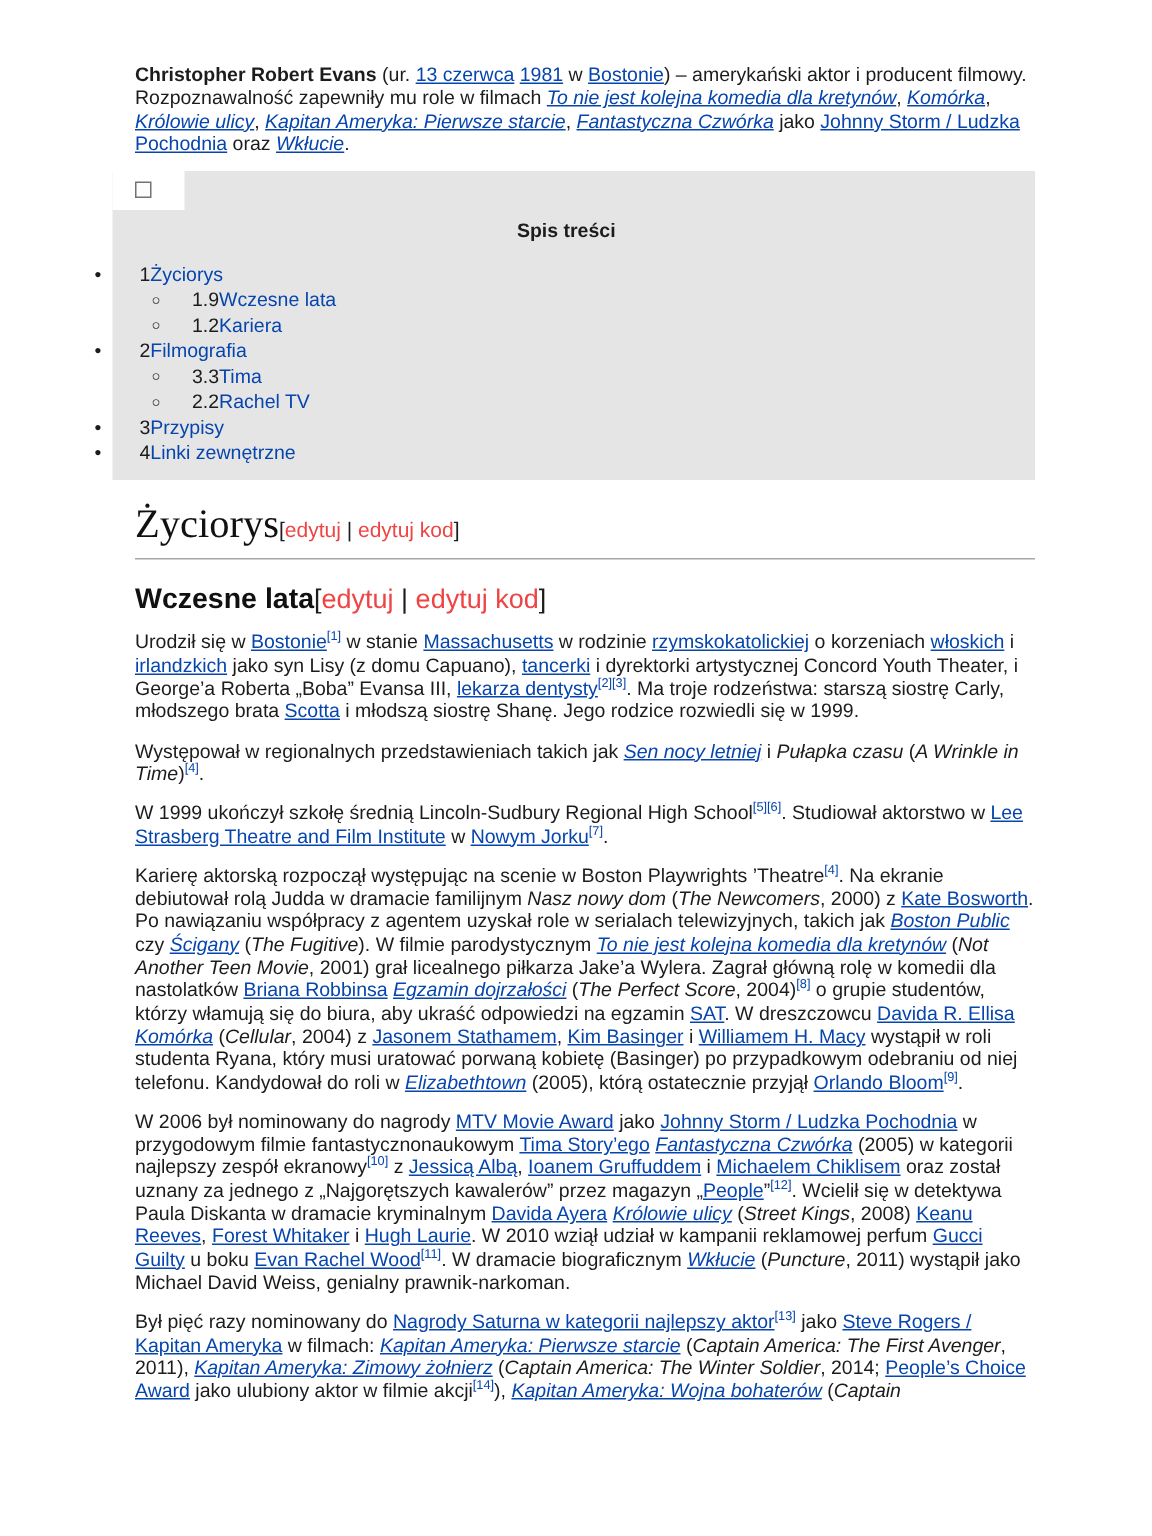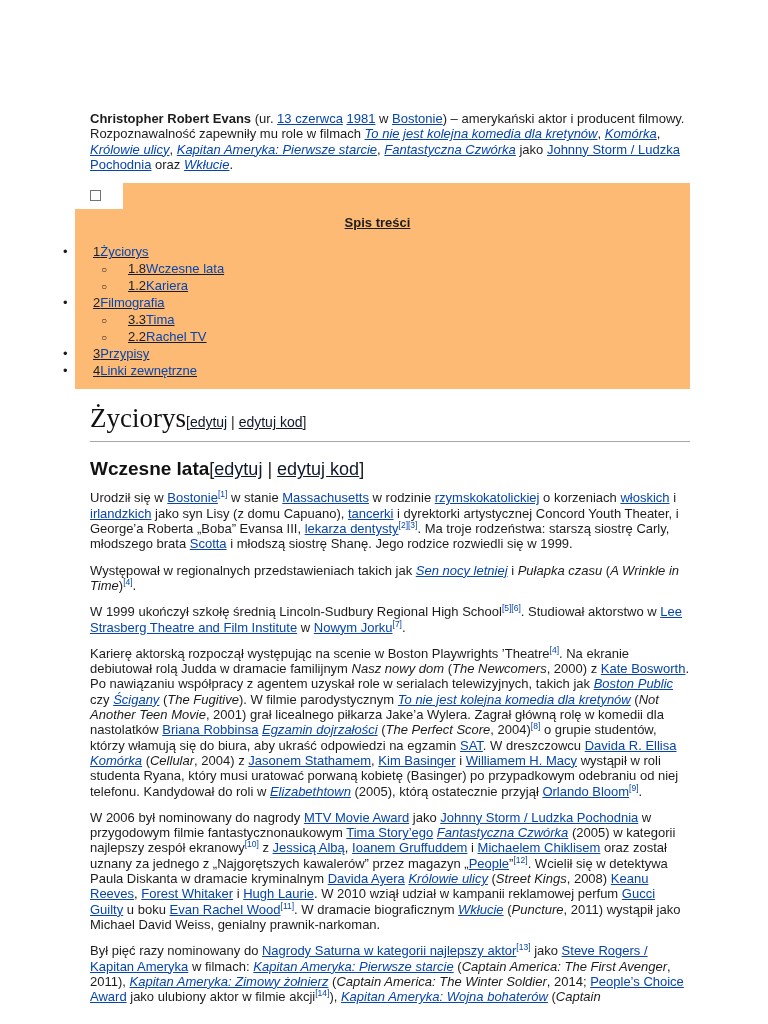--- a/index.html
+++ b/index.html
@@ -5,40 +5,39 @@
   * { box-sizing: border-box; }
   html, body { margin: 0; padding: 0; }
   body {
     width: 768px; min-height: 1024px;
     background: #ffffff;
     font-family: "Liberation Sans", "DejaVu Sans", sans-serif;
     font-size: 13px; line-height: 15.3px;
     color: #1c1c1c;
     -webkit-font-smoothing: antialiased;
   }
-  .content { margin: 111px 78px 0 90px; width: 600px; }
+  .content { margin: 42px 78px 0 90px; width: 600px; }
 
   
   .seg-b { font-weight: bold; }
   .seg-i { font-style: italic; }
   a.seg-a { color: #0645ad; text-decoration: underline; cursor: pointer; }
   sup.seg-r {
     color: #0645ad; font-size: 8.5px; line-height: 0;
     vertical-align: super; text-decoration: none; cursor: pointer;
   }
   p.para { margin: 0 0 11px 0; }
 
   
   .toc {
     position: relative;
-    background: #fdba74;
+    background: #e5e5e5;
     margin: 0 0 14px -15px;
     width: 615px;
     padding: 30px 10px 10px 0;
-    text-decoration: underline;
   }
   .toc-notch {
     position: absolute; top: 0; left: 0;
     width: 48px; height: 26px; background: #ffffff;
   }
   .toc-checkbox {
     position: absolute; left: 15px; top: 7px;
     width: 11px; height: 11px;
     border: 1px solid #737373; background: #fdfdfd;
     cursor: pointer;
@@ -64,36 +63,36 @@
   }
   .h-sub {
     font-family: "Liberation Sans", sans-serif;
     font-weight: bold; font-size: 19px; line-height: 23px;
     margin: 15px 0 9px 0; color: #111;
   }
   .editsect { font-family: "Liberation Sans", sans-serif; font-weight: normal; }
   .h-main .editsect { font-size: 14px; }
   .h-sub  .editsect { font-size: 18px; }
   .editsect .bracket, .editsect .pipe { color: #1c1c1c; }
-  .editsect a { color: #0f172a; text-decoration: underline; cursor: pointer; }
+  .editsect a { color: #ef4444; cursor: pointer; }
 </style>
 </head>
 <body>
 
 <div class="content">
   <p class="para" id="intro"><span class="seg-b">Christopher Robert Evans</span><span class=""> (ur. </span><a class="seg-a">13 czerwca</a><span class=""> </span><a class="seg-a">1981</a><span class=""> w </span><a class="seg-a">Bostonie</a><span class="">) – amerykański aktor i producent filmowy. Rozpoznawalność zapewniły mu role w filmach </span><a class="seg-a seg-i">To nie jest kolejna komedia dla kretynów</a><span class="">, </span><a class="seg-a seg-i">Komórka</a><span class="">, </span><a class="seg-a seg-i">Królowie ulicy</a><span class="">, </span><a class="seg-a seg-i">Kapitan Ameryka: Pierwsze starcie</a><span class="">, </span><a class="seg-a seg-i">Fantastyczna Czwórka</a><span class=""> jako </span><a class="seg-a">Johnny Storm / Ludzka Pochodnia</a><span class=""> oraz </span><a class="seg-a seg-i">Wkłucie</a><span class="">.</span></p>
 
   <div class="toc">
     <div class="toc-notch">
       <span class="toc-checkbox"></span>
     </div>
     <div class="toc-title">Spis treści</div>
     <div class="toc-list" id="toc-list">
         <div class="toc-row lvl1"><span class="bullet">•</span><span class="toc-num">1</span><a>Życiorys</a></div>
-        <div class="toc-row lvl2"><span class="bullet">○</span><span class="toc-num">1.8</span><a>Wczesne lata</a></div>
+        <div class="toc-row lvl2"><span class="bullet">○</span><span class="toc-num">1.9</span><a>Wczesne lata</a></div>
         <div class="toc-row lvl2"><span class="bullet">○</span><span class="toc-num">1.2</span><a>Kariera</a></div>
         <div class="toc-row lvl1"><span class="bullet">•</span><span class="toc-num">2</span><a>Filmografia</a></div>
         <div class="toc-row lvl2"><span class="bullet">○</span><span class="toc-num">3.3</span><a>Tima</a></div>
         <div class="toc-row lvl2"><span class="bullet">○</span><span class="toc-num">2.2</span><a>Rachel TV</a></div>
         <div class="toc-row lvl1"><span class="bullet">•</span><span class="toc-num">3</span><a>Przypisy</a></div>
         <div class="toc-row lvl1"><span class="bullet">•</span><span class="toc-num">4</span><a>Linki zewnętrzne</a></div>
       </div>
   </div>
 
   <div id="article">

